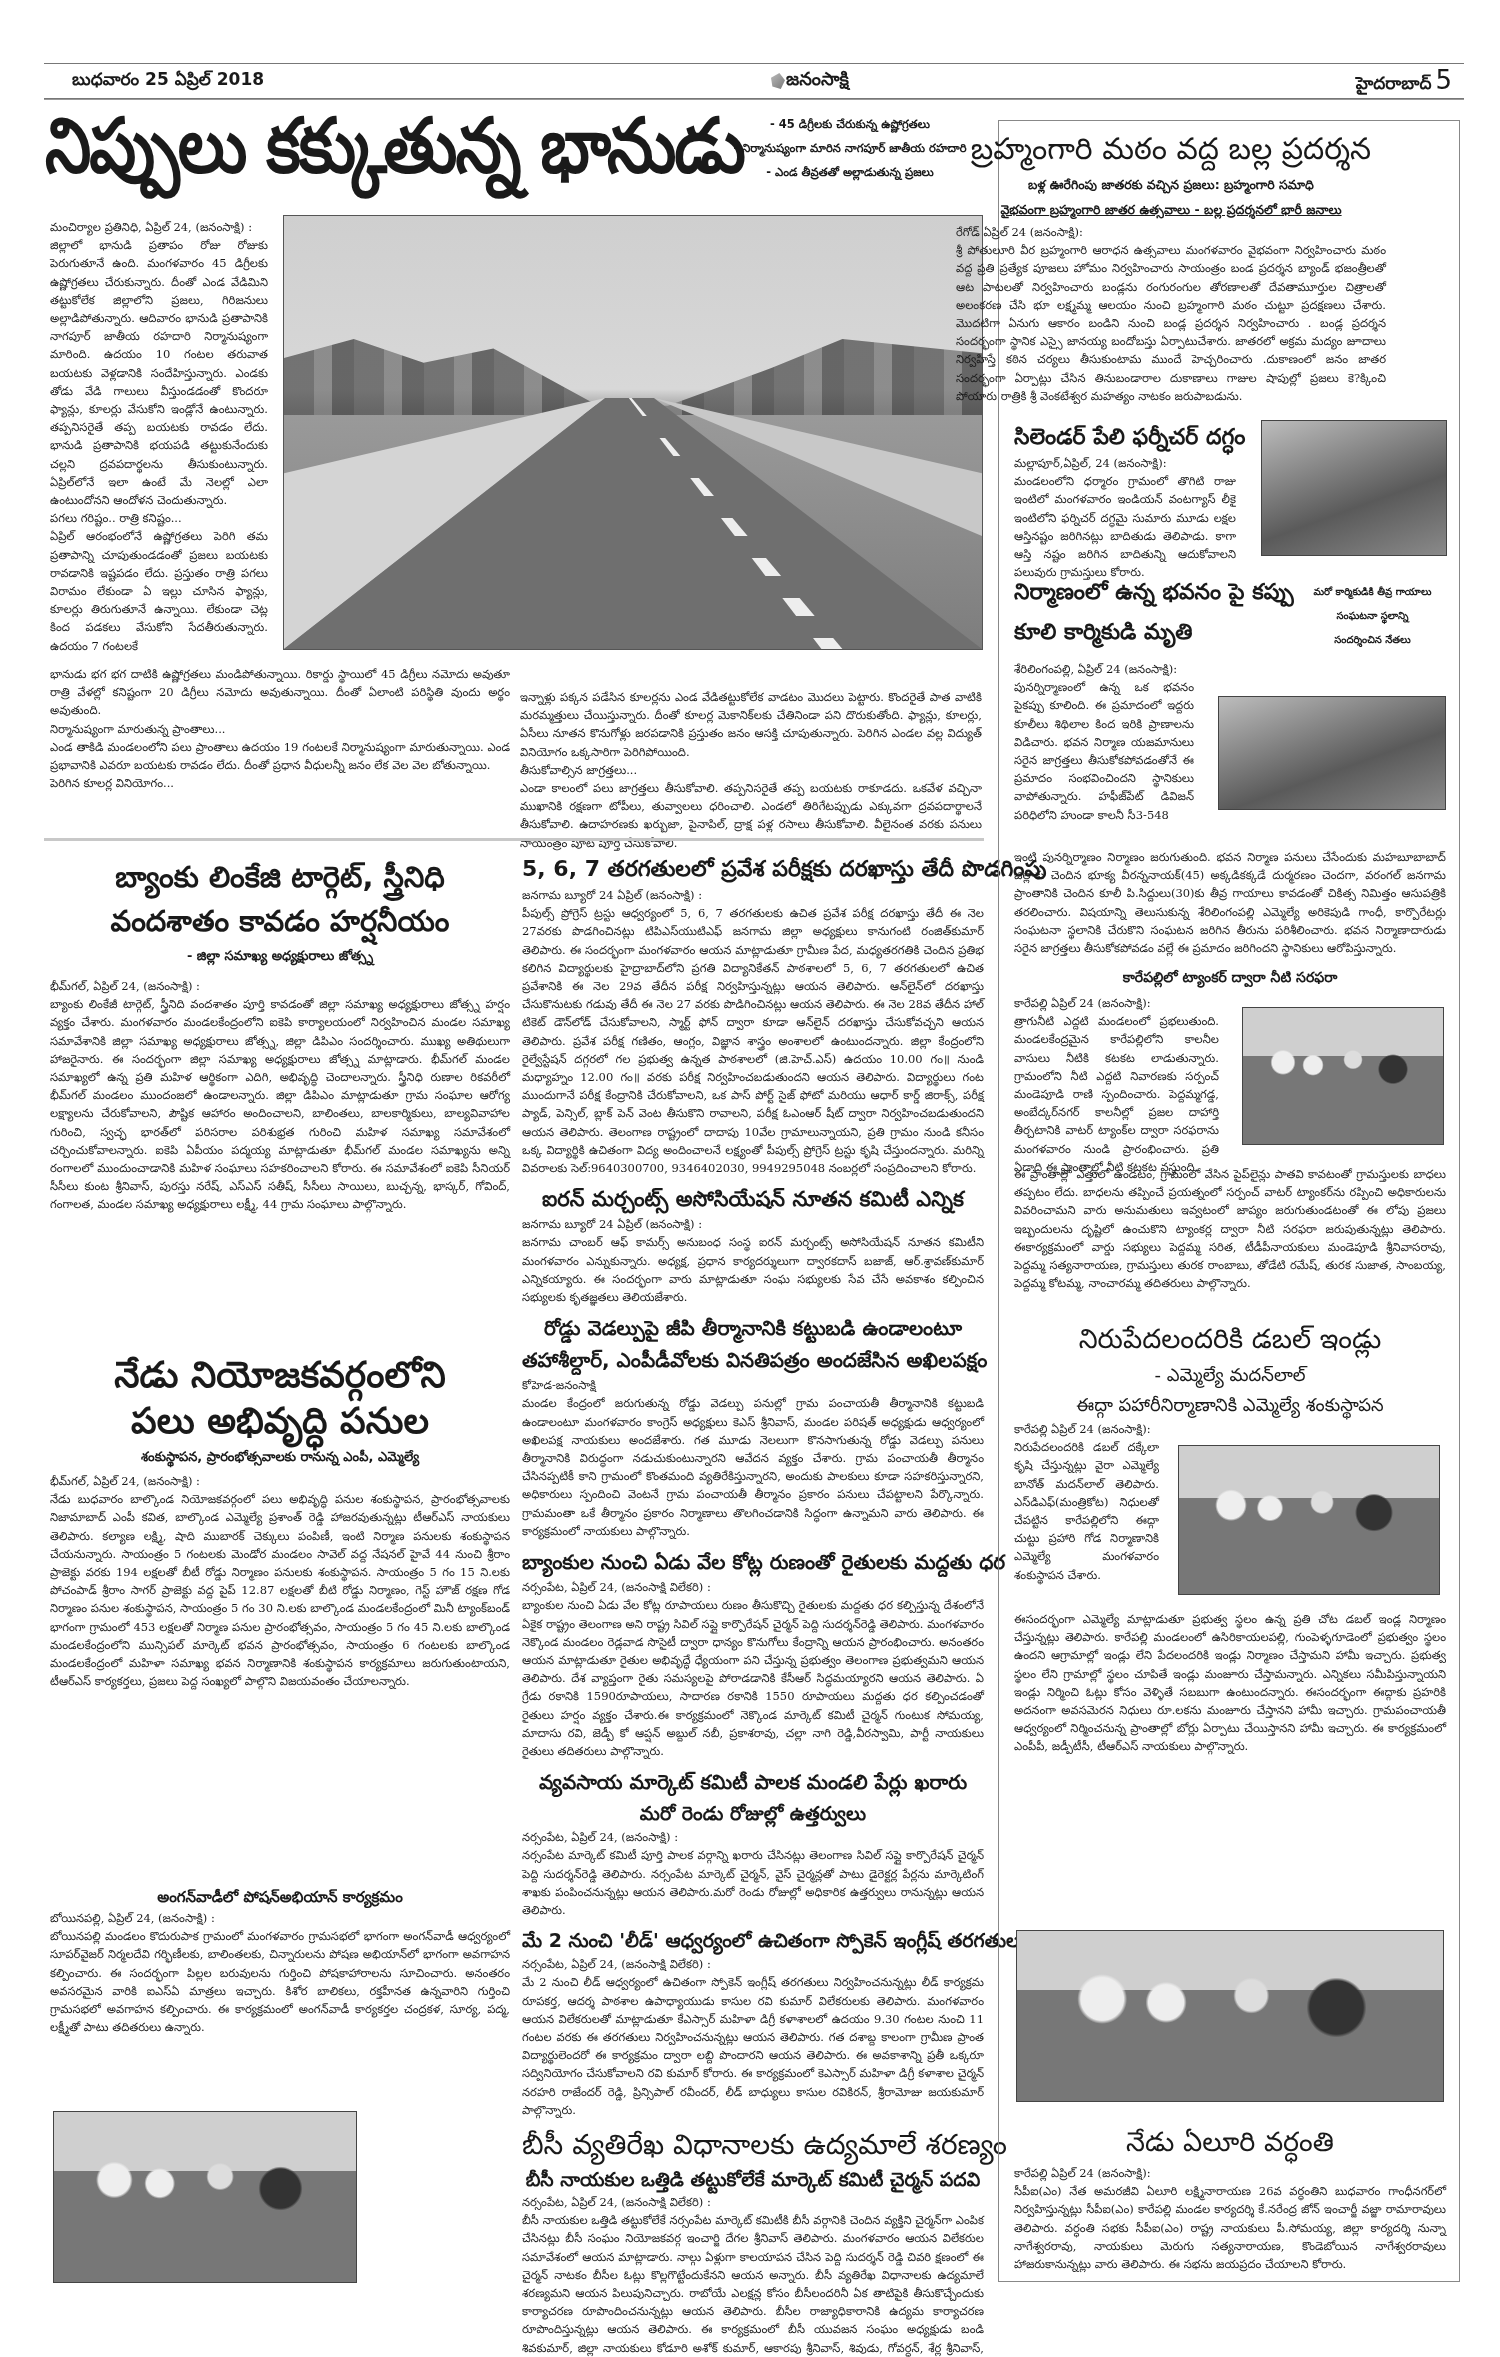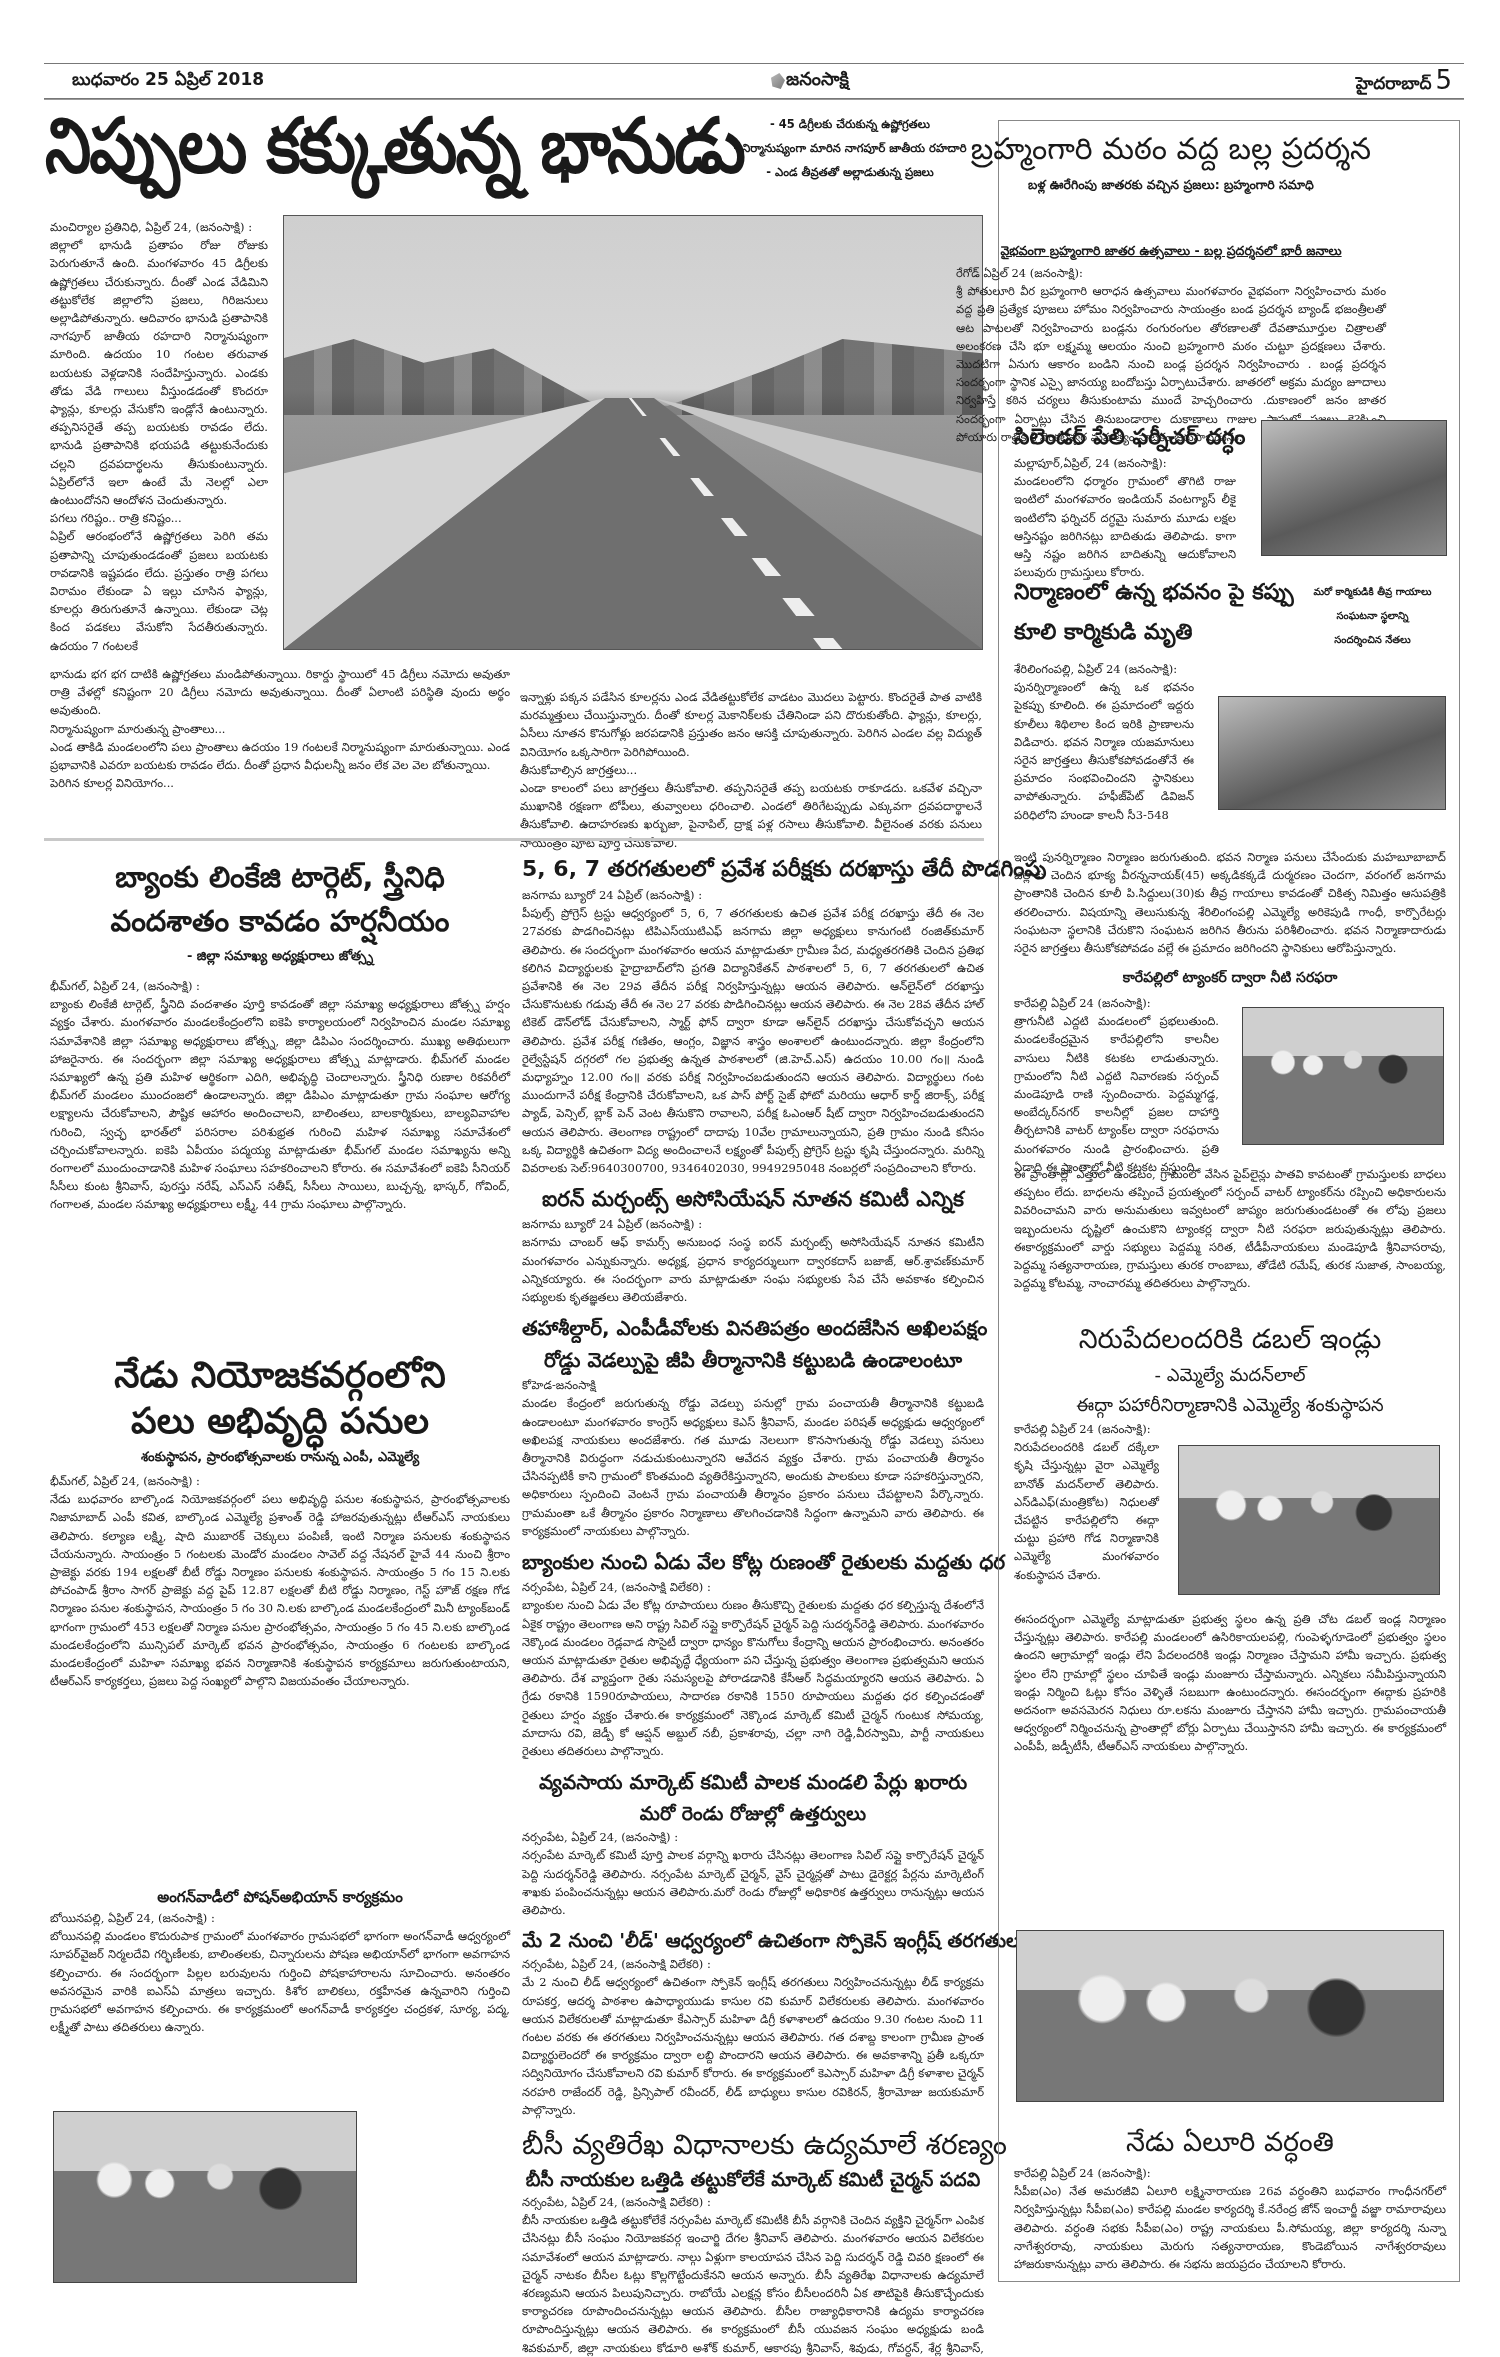--- a/index.html
+++ b/index.html
@@ -128,22 +128,22 @@
     </div>
   </div>
   <div style="margin-top:6px;">
     <div class="hl" style="font-size:21px;line-height:32px;">ఐరన్ మర్చంట్స్ అసోసియేషన్ నూతన కమిటీ ఎన్నిక</div>
     <div class="body">
       <p>జనగామ బ్యూరో 24 ఏప్రిల్ (జనంసాక్షి) :</p>
       <p>జనగామ చాంబర్ ఆఫ్ కామర్స్ అనుబంధ సంస్థ ఐరన్ మర్చంట్స్ అసోసియేషన్ నూతన కమిటీని మంగళవారం ఎన్నుకున్నారు. అధ్యక్ష, ప్రధాన కార్యదర్శులుగా ద్వారకదాస్ బజాజ్, ఆర్.శ్రావణ్‌కుమార్ ఎన్నికయ్యారు. ఈ సందర్భంగా వారు మాట్లాడుతూ సంఘ సభ్యులకు సేవ చేసే అవకాశం కల్పించిన సభ్యులకు కృతజ్ఞతలు తెలియజేశారు.</p>
     </div>
   </div>
   <div style="margin-top:6px;">
+    <div class="hl" style="font-size:20px;line-height:32px;">రోడ్డు వెడల్పుపై జీపి తీర్మానానికి కట్టుబడి ఉండాలంటూ</div>
     <div class="hl" style="font-size:20px;line-height:32px;">తహాశీల్దార్, ఎంపీడీవోలకు వినతిపత్రం అందజేసిన అఖిలపక్షం</div>
-    <div class="hl" style="font-size:20px;line-height:32px;">రోడ్డు వెడల్పుపై జీపి తీర్మానానికి కట్టుబడి ఉండాలంటూ</div>
     <div class="body">
       <p>కోహెడ-జనంసాక్షి</p>
       <p>మండల కేంద్రంలో జరుగుతున్న రోడ్డు వెడల్పు పనుల్లో గ్రామ పంచాయతీ తీర్మానానికి కట్టుబడి ఉండాలంటూ మంగళవారం కాంగ్రెస్ అధ్యక్షులు కెఎస్ శ్రీనివాస్, మండల పరిషత్ అధ్యక్షుడు ఆధ్వర్యంలో అఖిలపక్ష నాయకులు అందజేశారు. గత మూడు నెలలుగా కొనసాగుతున్న రోడ్డు వెడల్పు పనులు తీర్మానానికి విరుద్ధంగా నడుచుకుంటున్నారని ఆవేదన వ్యక్తం చేశారు. గ్రామ పంచాయతీ తీర్మానం చేసినప్పటికీ కాని గ్రామంలో కొంతమంది వ్యతిరేకిస్తున్నారని, అందుకు పాలకులు కూడా సహకరిస్తున్నారని, అధికారులు స్పందించి వెంటనే గ్రామ పంచాయతీ తీర్మానం ప్రకారం పనులు చేపట్టాలని పేర్కొన్నారు. గ్రామమంతా ఒకే తీర్మానం ప్రకారం నిర్మాణాలు తొలగించడానికి సిద్ధంగా ఉన్నామని వారు తెలిపారు. ఈ కార్యక్రమంలో నాయకులు పాల్గొన్నారు.</p>
     </div>
   </div>
   <div style="margin-top:6px;">
     <div class="hl" style="font-size:20px;line-height:32px;">బ్యాంకుల నుంచి ఏడు వేల కోట్ల రుణంతో రైతులకు మద్దతు ధర</div>
     <div class="body">
       <p>నర్సంపేట, ఏప్రిల్ 24, (జనంసాక్షి విలేకరి) :</p>
       <p>బ్యాంకుల నుంచి ఏడు వేల కోట్ల రూపాయలు రుణం తీసుకొచ్చి రైతులకు మద్దతు ధర కల్పిస్తున్న దేశంలోనే ఏకైక రాష్ట్రం తెలంగాణ అని రాష్ట్ర సివిల్ సప్లై కార్పొరేషన్ చైర్మన్ పెద్ది సుదర్శన్‌రెడ్డి తెలిపారు. మంగళవారం నెక్కొండ మండలం రెడ్లవాడ సొసైటీ ద్వారా ధాన్యం కొనుగోలు కేంద్రాన్ని ఆయన ప్రారంభించారు. అనంతరం ఆయన మాట్లాడుతూ రైతుల అభివృద్ధే ధ్యేయంగా పని చేస్తున్న ప్రభుత్వం తెలంగాణ ప్రభుత్వమని ఆయన తెలిపారు. దేశ వ్యాప్తంగా రైతు సమస్యలపై పోరాడడానికి కేసీఆర్ సిద్ధమయ్యారని ఆయన తెలిపారు. ఏ గ్రేడు రకానికి 1590రూపాయలు, సాదారణ రకానికి 1550 రూపాయలు మద్దతు ధర కల్పించడంతో రైతులు హర్షం వ్యక్తం చేశారు.ఈ కార్యక్రమంలో నెక్కొండ మార్కెట్ కమిటీ చైర్మన్ గుంటుక సోమయ్య, మాదాసు రవి, జెడ్పీ కో ఆప్షన్ అబ్దుల్ నబీ, ప్రకాశరావు, చల్లా నాగి రెడ్డి,వీరస్వామి, పార్టీ నాయకులు రైతులు తదితరులు పాల్గొన్నారు.</p>
@@ -171,21 +171,21 @@
       <p>నర్సంపేట, ఏప్రిల్ 24, (జనంసాక్షి విలేకరి) :</p>
       <p>బీసీ నాయకుల ఒత్తిడి తట్టుకోలేకే నర్సంపేట మార్కెట్ కమిటీకి బీసీ వర్గానికి చెందిన వ్యక్తిని చైర్మన్‌గా ఎంపిక చేసినట్లు బీసీ సంఘం నియోజకవర్గ ఇంచార్జి దేగల శ్రీనివాస్ తెలిపారు. మంగళవారం ఆయన విలేకరుల సమావేశంలో ఆయన మాట్లాడారు. నాల్గు ఏళ్లుగా కాలయాపన చేసిన పెద్ది సుదర్శన్ రెడ్డి చివరి క్షణంలో ఈ చైర్మన్ నాటకం బీసీల ఓట్లు కొల్లగొట్టేందుకేనని ఆయన అన్నారు. బీసీ వ్యతిరేఖ విధానాలకు ఉద్యమాలే శరణ్యమని ఆయన పిలుపునిచ్చారు. రాబోయే ఎలక్షన్ల కోసం బీసీలందరినీ ఏక తాటిపైకి తీసుకొచ్చేందుకు కార్యాచరణ రూపొందించనున్నట్లు ఆయన తెలిపారు. బీసీల రాజ్యాధికారానికి ఉద్యమ కార్యాచరణ రూపొందిస్తున్నట్లు ఆయన తెలిపారు. ఈ కార్యక్రమంలో బీసీ యువజన సంఘం అధ్యక్షుడు బండి శివకుమార్, జిల్లా నాయకులు కోడూరి అశోక్ కుమార్, ఆకారపు శ్రీనివాస్, శివుడు, గోవర్ధన్, శేర్ల శ్రీనివాస్, బూర రఘు గౌడ్, రాజు తదితరులు పాల్గొన్నారు.</p>
     </div>
   </div>
 </div>
 
 <div class="abs rbox"></div>
 <div class="abs" style="left:956px;top:125px;width:430px;">
   <div class="hl" style="font-size:30px;line-height:48px;font-weight:normal;">బ్రహ్మంగారి మఠం వద్ద బల్ల ప్రదర్శన</div>
   <div class="hl" style="font-size:12.5px;line-height:24px;">బళ్ల ఊరేగింపు జాతరకు వచ్చిన ప్రజలు: బ్రహ్మంగారి సమాధి</div>
-  <div class="hl" style="font-size:12.5px;line-height:26px;text-decoration:underline;margin-top:41px;">వైభవంగా బ్రహ్మంగారి జాతర ఉత్సవాలు  - బల్ల ప్రదర్శనలో భారీ జనాలు</div>
+  <div class="hl" style="font-size:12.5px;line-height:26px;text-decoration:underline;">వైభవంగా బ్రహ్మంగారి జాతర ఉత్సవాలు  - బల్ల ప్రదర్శనలో భారీ జనాలు</div>
   <div class="body">
     <p>రేగోడ్ ఏప్రిల్ 24 (జనంసాక్షి):</p>
     <p>శ్రీ పోతులూరి వీర బ్రహ్మంగారి ఆరాధన ఉత్సవాలు మంగళవారం వైభవంగా నిర్వహించారు మఠం వద్ద ప్రతి ప్రత్యేక పూజలు హోమం నిర్వహించారు సాయంత్రం బండ ప్రదర్శన బ్యాండ్ భజంత్రీలతో ఆట పాటలతో నిర్వహించారు బండ్లను రంగురంగుల తోరణాలతో దేవతామూర్తుల చిత్రాలతో అలంకరణ చేసి భూ లక్ష్మమ్మ ఆలయం నుంచి బ్రహ్మంగారి మఠం చుట్టూ ప్రదక్షణలు చేశారు. మొదటిగా ఏనుగు ఆకారం బండిని నుంచి బండ్ల ప్రదర్శన నిర్వహించారు . బండ్ల ప్రదర్శన సందర్భంగా స్థానిక ఎస్సై జానయ్య బందోబస్తు ఏర్పాటుచేశారు. జాతరలో అక్రమ మద్యం జూదాలు నిర్వహిస్తే కఠిన చర్యలు తీసుకుంటామ ముందే హెచ్చరించారు .దుకాణంలో జనం జాతర సందర్భంగా ఏర్పాట్లు చేసిన తినుబండారాల దుకాణాలు గాజుల షాపుల్లో ప్రజలు కె?క్కించి పోయారు రాత్రికి శ్రీ వెంకటేశ్వర మహత్యం నాటకం జరుపాబడును.</p>
   </div>
 </div>
 
 <div class="abs" style="left:1014px;top:420px;width:222px;">
   <div class="hl" style="font-size:22px;line-height:34px;">సిలెండర్ పేలి ఫర్నీచర్ దగ్ధం</div>
   <div class="body">
     <p>మల్లాపూర్,ఏప్రిల్, 24 (జనంసాక్షి):</p>

